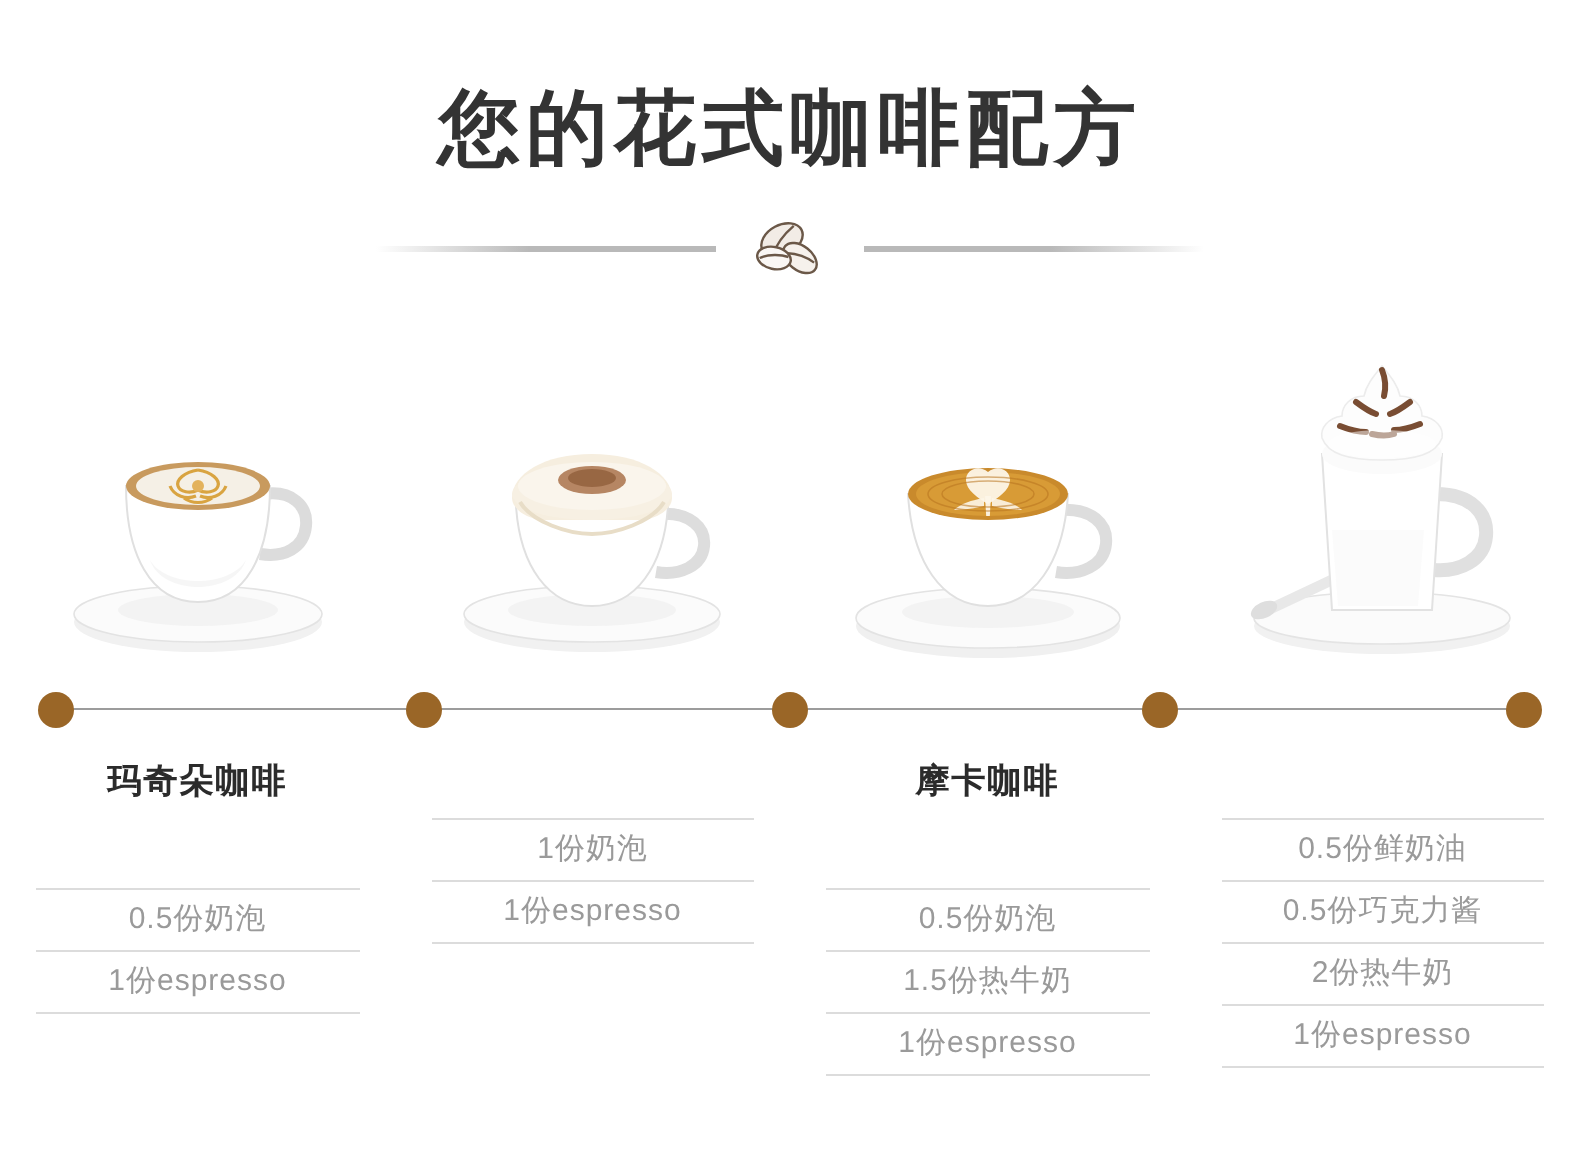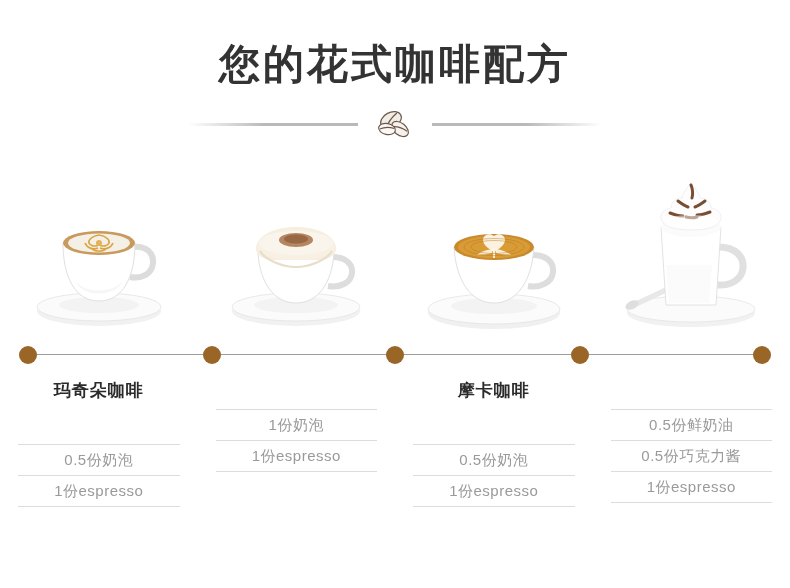--- a/index.html
+++ b/index.html
@@ -261,27 +261,29 @@
       <ul class="ingredient-list">
         <li class="ingredient">1份奶泡</li>
         <li class="ingredient">1份espresso</li>
       </ul>
     </div>
 
     <div class="recipe-col">
       <div class="recipe-title">摩卡咖啡</div>
       <ul class="ingredient-list">
         <li class="ingredient">0.5份奶泡</li>
+        <li class="ingredient">1.5份热牛奶</li>
         <li class="ingredient">1份espresso</li>
       </ul>
     </div>
 
     <div class="recipe-col">
       <ul class="ingredient-list">
         <li class="ingredient">0.5份鲜奶油</li>
         <li class="ingredient">0.5份巧克力酱</li>
+        <li class="ingredient">2份热牛奶</li>
         <li class="ingredient">1份espresso</li>
       </ul>
     </div>
 
   </div>
 
 </div>
 
 </body></html>

